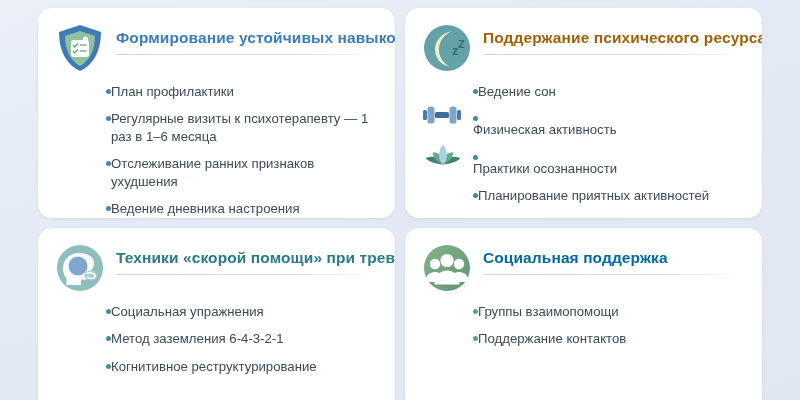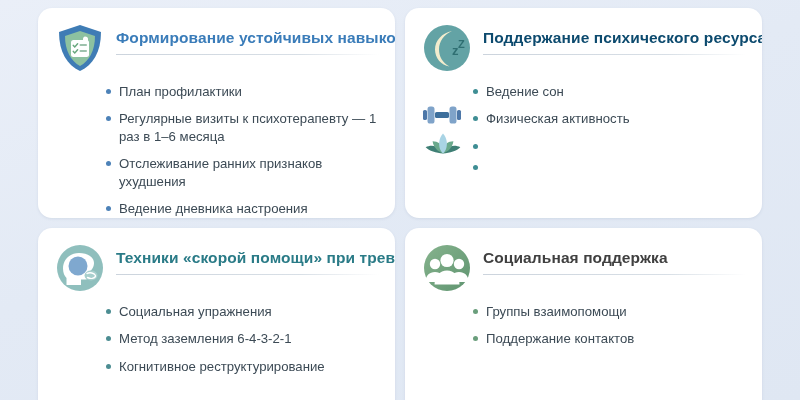--- a/index.html
+++ b/index.html
@@ -66,56 +66,55 @@
   }
   .items {
     list-style: none;
     margin: 0;
     padding: 0;
   }
   .card .items { margin-top: 4px; }
   .item {
     display: flex;
     align-items: flex-start;
-    gap: 8px;
     color: #3c4a55;
     font-size: 13.2px;
     line-height: 1.32;
     padding: 5px 0 5px 0;
   }
   .item .dot {
     flex: 0 0 auto;
     width: 5px;
     height: 5px;
     border-radius: 50%;
     margin-top: 6px;
   }
   .item .txt { flex: 1 1 auto; }
   .item-pad { padding-left: 52px; }
-  .item-icon-row { position: relative; padding-left: 52px; }
+  .item-icon-row { position: relative; padding-left: 52px; flex-direction: column; }
   .item-icon {
     position: absolute;
     left: 0;
     top: -3px;
     width: 44px;
     height: 26px;
   }
   .item-icon svg { display: block; width: 100%; height: 100%; }
 
   
   .c1 .card-title { color: #3a7cb9; }
   .c1 .dot { background: #4d82b8; }
   
-  .c2 .card-title { color: #0c4a6e; }
+  .c2 .card-title { color: #a16207; }
   .c2 .dot { background: #3f8e94; }
   
   .c3 .card-title { color: #2a7b87; }
   .c3 .dot { background: #4c8d92; }
   
-  .c4 .card-title { color: #404040; }
+  .c4 .card-title { color: #0369a1; }
   .c4 .dot { background: #6a9e7c; }
 </style>
 </head>
 <body>
 
 <div class="board">
 
   <div class="card c1">
     <div class="card-head">
       <div class="badge">
@@ -192,23 +191,25 @@
         <span class="item-icon">
           <svg viewBox="0 0 44 30">
             <path d="M22 27 C14 27 6 24 2 20 C7 17 14 18 18 21 C20 23 21.3 25 22 27 Z" fill="#3f7f75"></path>
             <path d="M22 27 C30 27 38 24 42 20 C37 17 30 18 26 21 C24 23 22.7 25 22 27 Z" fill="#3f7f75"></path>
             <path d="M22 27 C16 25 11 20 10 13 C16 13 21 17 22.6 22 C22.9 24 22.6 26 22 27 Z" fill="#6aa98c"></path>
             <path d="M22 27 C28 25 33 20 34 13 C28 13 23 17 21.4 22 C21.1 24 21.4 26 22 27 Z" fill="#6aa98c"></path>
             <path d="M22 4 C26.5 9 27.5 16 25.5 22 C24.5 24.5 23 26.3 22 27 C21 26.3 19.5 24.5 18.5 22 C16.5 16 17.5 9 22 4 Z" fill="#a9d4e5"></path>
           </svg>
         </span>
         <span class="dot"></span>
-      </li>
-      <li class="item item-pad">
-        <span class="dot"></span>
+        <span class="txt">Практики осознанности</span>
+      </li>
+      <li class="item item-pad">
+        <span class="dot"></span>
+        <span class="txt">Планирование приятных активностей</span>
       </li>
     </ul>
   </div>
 
   <div class="card c3">
     <div class="card-head">
       <div class="badge">
         <svg viewBox="0 0 52 52">
           <circle cx="26" cy="26" r="23" fill="#8fbfbd"></circle>
           <path d="M25 11 C15.5 11 9 18 9 26.5 C9 31 10.5 34 12.5 36 L12.5 43 L27 43 L27 37.5 L31.5 37.5 C33.5 37.5 34.5 36 34.5 34 L34.5 30 C38 28.5 40 24.5 40 21 C40 15 33.5 11 25 11 Z" fill="#ffffff"></path>

